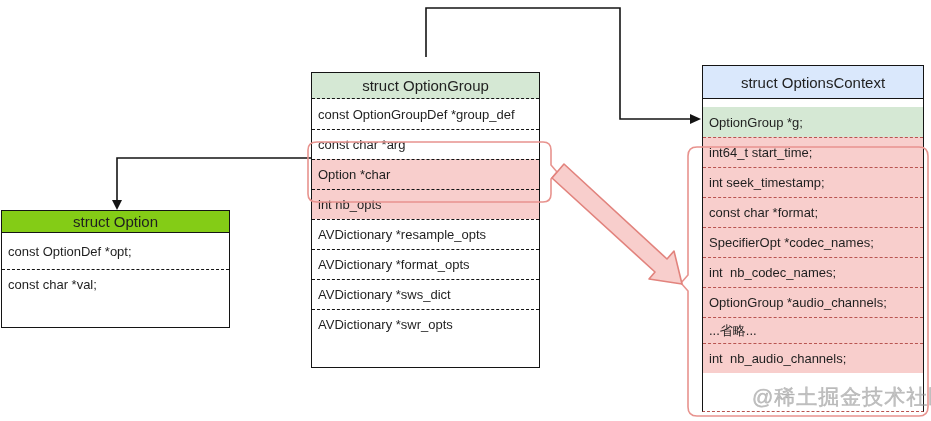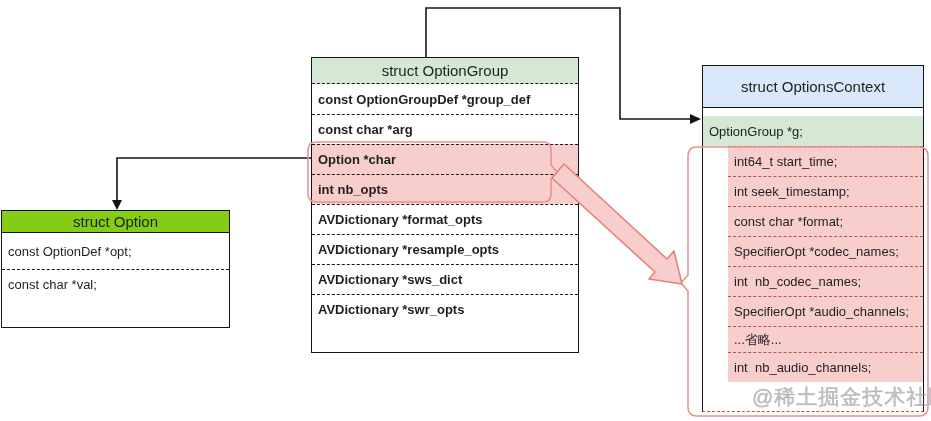--- a/index.html
+++ b/index.html
@@ -35,33 +35,33 @@
     white-space: pre;
     background: #ffffff;
   }
   
   .box-option { left: 1px; top: 210px; width: 229px; height: 118px; }
   .box-option .struct-header { height: 22px; border-bottom: 1px solid #141414; background: #84cc16; }
   .box-option .struct-row { height: 30px; }
   .box-option .struct-row.tall { height: 36px; }
   .box-option .struct-row + .struct-row { border-top: 1px dashed #141414; }
   
-  .box-optiongroup { left: 311px; top: 57px; width: 268px; height: 296px; }
+  .box-optiongroup { left: 311px; top: 72px; width: 229px; height: 296px; }
   .box-optiongroup .struct-header { height: 26px; border-bottom: 1px dashed #141414; background: #d5e8d4; }
-  .box-optiongroup .struct-row { height: 30px; font-weight: bold; }
+  .box-optiongroup .struct-row { height: 30px; }
   .box-optiongroup .struct-row + .struct-row { border-top: 1px dashed #141414; }
   .row-pink { background: #f8cecc !important; }
   .row-green { background: #d5e8d4 !important; margin-top: 8px; }
   
   .box-optionscontext { left: 702px; top: 65px; width: 222px; height: 347px; border-bottom: 1px dashed #b85450; }
-  .box-optionscontext .struct-header { height: 42px; border-bottom: 1px solid #141414; background: #dae8fc; }
+  .box-optionscontext .struct-header { height: 33px; border-bottom: 1px solid #141414; background: #dae8fc; }
   .box-optionscontext .row-g { height: 55px; }
   .box-optionscontext .struct-row { height: 30px; }
   .box-optionscontext .row-last { height: 26px; }
-  .box-optionscontext .struct-row + .struct-row { border-top: 1px dashed #b85450; margin-left: 25px; }
+  .box-optionscontext .struct-row + .struct-row { border-top: 1px dashed #b85450; }
   
   .overlay {
     position: absolute;
     left: 0; top: 0;
     width: 931px; height: 421px;
     pointer-events: none;
     z-index: 5;
   }
   
   .watermark {
@@ -87,35 +87,35 @@
     <div class="struct-row tall">const OptionDef *opt;</div>
     <div class="struct-row">const char *val;</div>
   </div>
 
   <div class="struct-box box-optiongroup">
     <div class="struct-header">struct OptionGroup</div>
     <div class="struct-row">const OptionGroupDef *group_def</div>
     <div class="struct-row">const char *arg</div>
     <div class="struct-row row-pink">Option *char</div>
     <div class="struct-row row-pink">int nb_opts</div>
+    <div class="struct-row">AVDictionary *resample_opts</div>
     <div class="struct-row">AVDictionary *format_opts</div>
-    <div class="struct-row">AVDictionary *resample_opts</div>
     <div class="struct-row">AVDictionary *sws_dict</div>
     <div class="struct-row">AVDictionary *swr_opts</div>
   </div>
 
   <div class="struct-box box-optionscontext">
     <div class="struct-header">struct OptionsContext</div>
     <div class="struct-row row-g row-green">OptionGroup *g;</div>
     <div class="struct-row row-pink">int64_t start_time;</div>
     <div class="struct-row row-pink">int seek_timestamp;</div>
     <div class="struct-row row-pink">const char *format;</div>
     <div class="struct-row row-pink">SpecifierOpt *codec_names;</div>
     <div class="struct-row row-pink">int  nb_codec_names;</div>
-    <div class="struct-row row-pink">SpecifierOpt *audio_channels;</div>
+    <div class="struct-row row-pink">OptionGroup *audio_channels;</div>
     <div class="struct-row row-pink row-last">...省略...</div>
     <div class="struct-row row-pink">int  nb_audio_channels;</div>
   </div>
 
   <svg class="overlay" width="931" height="421" viewBox="0 0 931 421" xmlns="http://www.w3.org/2000/svg">
 
     <g>
       <path d="M 426 57 L 426 8 L 620 8 L 620 119 L 691 119" fill="none" stroke="#141414" stroke-width="1.6"></path>
       <polygon points="701,119 690,114 690,124" fill="#141414"></polygon>
     </g>

